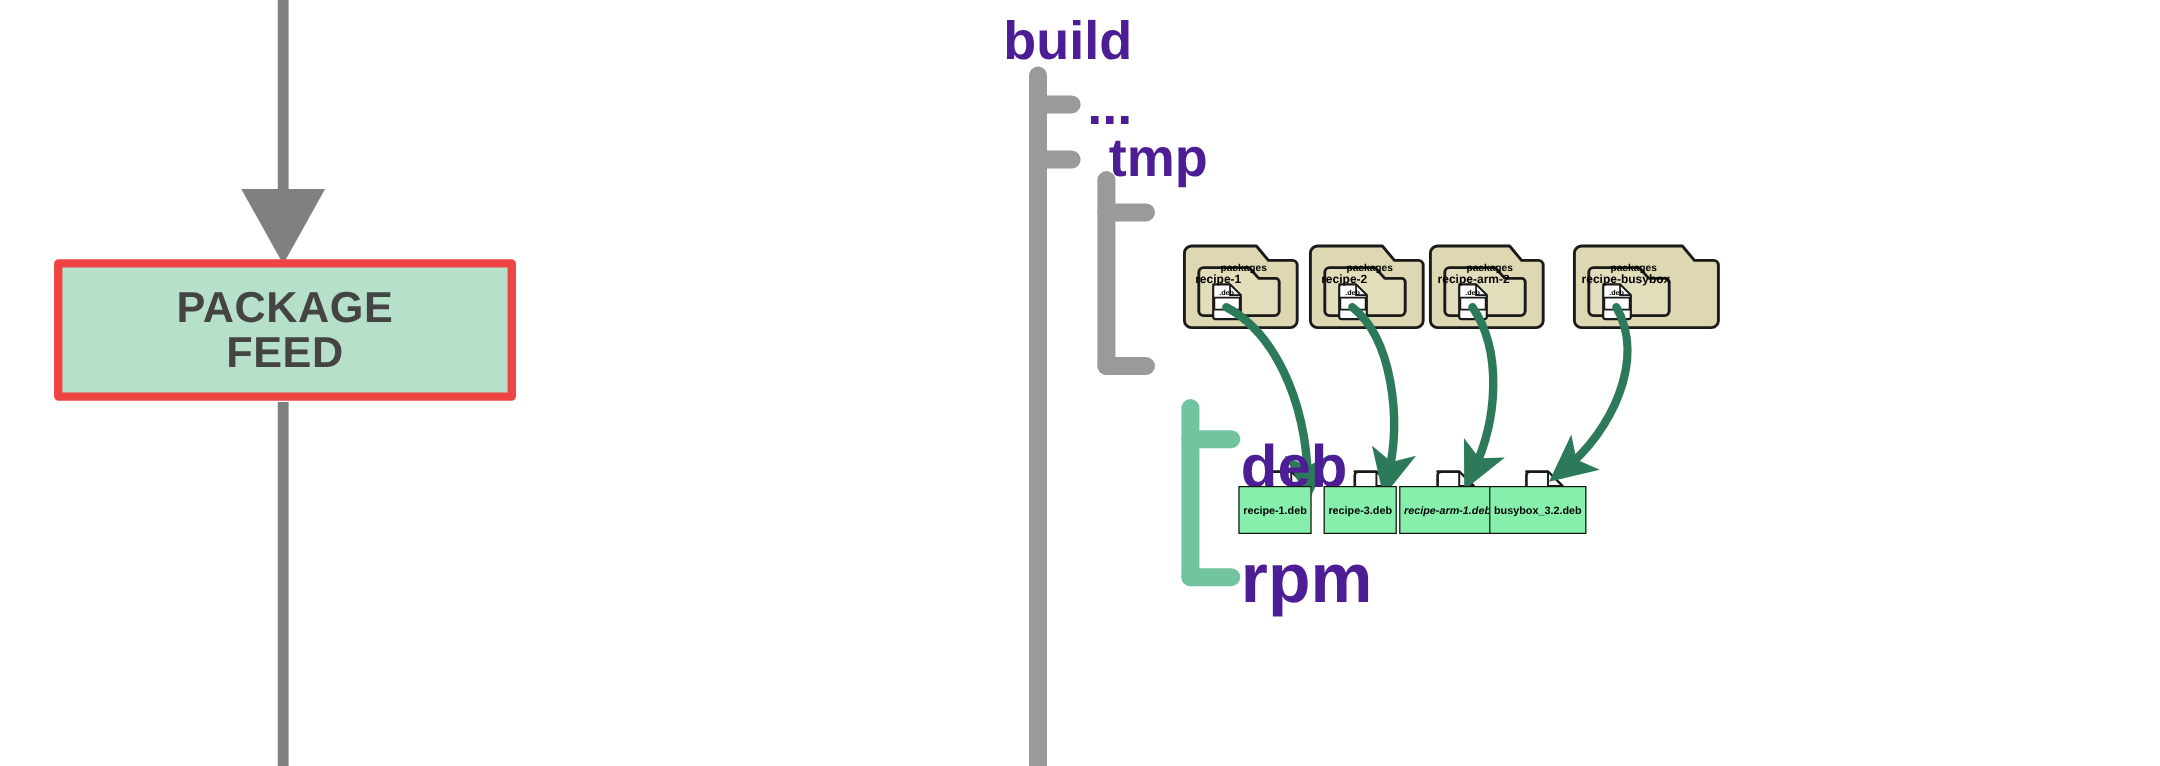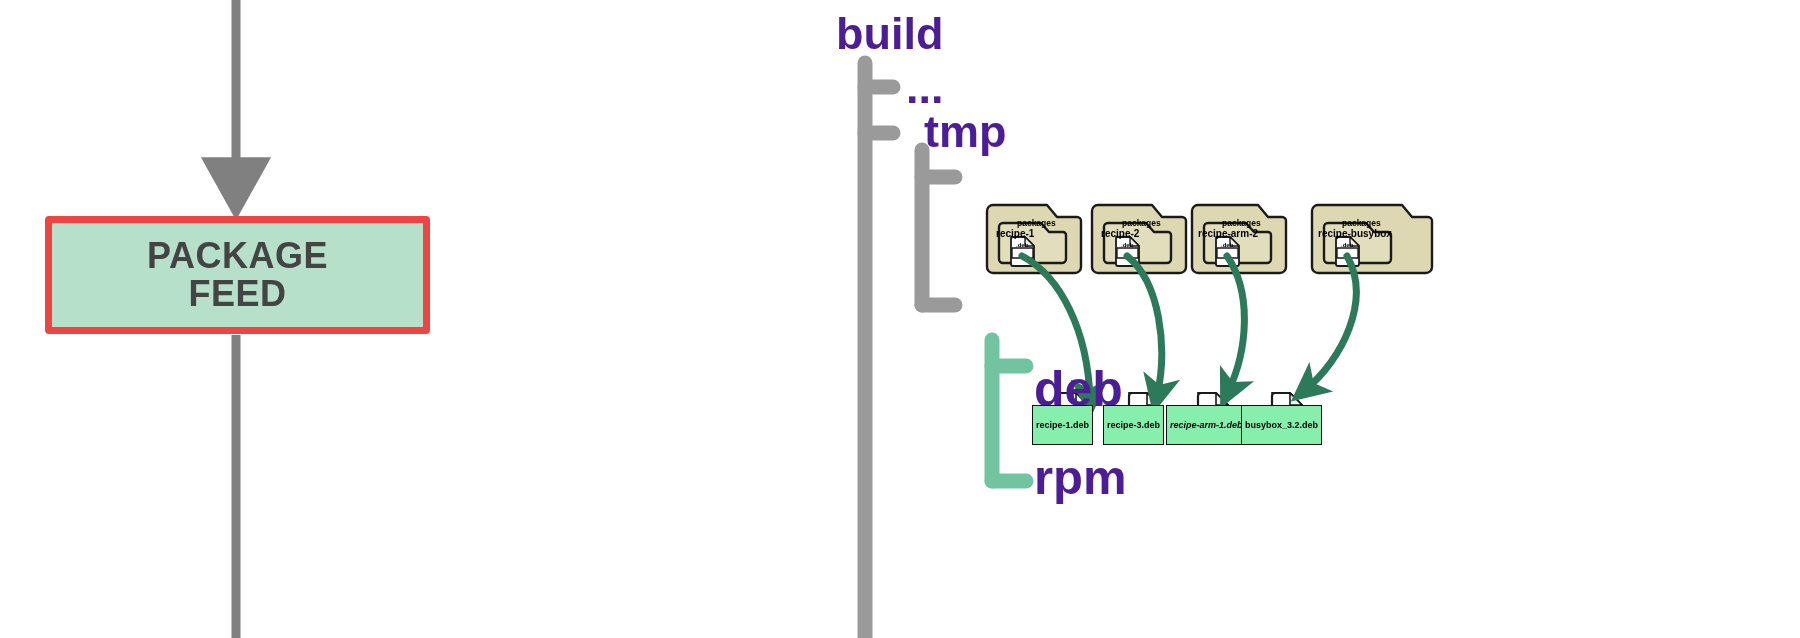--- a/index.html
+++ b/index.html
@@ -22,21 +22,21 @@
   }
 
   
   .tnode{position:absolute;color:#4c1d95;font-weight:bold;white-space:nowrap;}
   .t-build  {left:836px;top:8px;  font-size:45px;}
   .t-dots   {left:906px;top:62px; font-size:45px;}
   .t-tmp    {left:924px;top:106px;font-size:45px;}
   .t-work   {left:972px;top:148px;font-size:45px;}
   .t-deploy {left:970px;top:281px;font-size:45px;}
   .t-deb    {left:1034px;top:337px;font-size:50px;margin-top:23px;}
-  .t-rpm    {left:1034px;top:449px;font-size:49px;}
+  .t-rpm    {left:1034px;top:449px;font-size:58px;}
 
   
   .folder{position:absolute;width:95px;height:76px;}
   .folder .fname{
     position:absolute;left:11px;top:3px;font-size:10px;font-weight:bold;
     color:#000;white-space:nowrap;z-index:4;margin-top:28px;
   }
   .folder .pname{
     position:absolute;left:32px;top:21px;font-size:8.5px;font-weight:bold;
     color:#000;white-space:nowrap;z-index:4;

